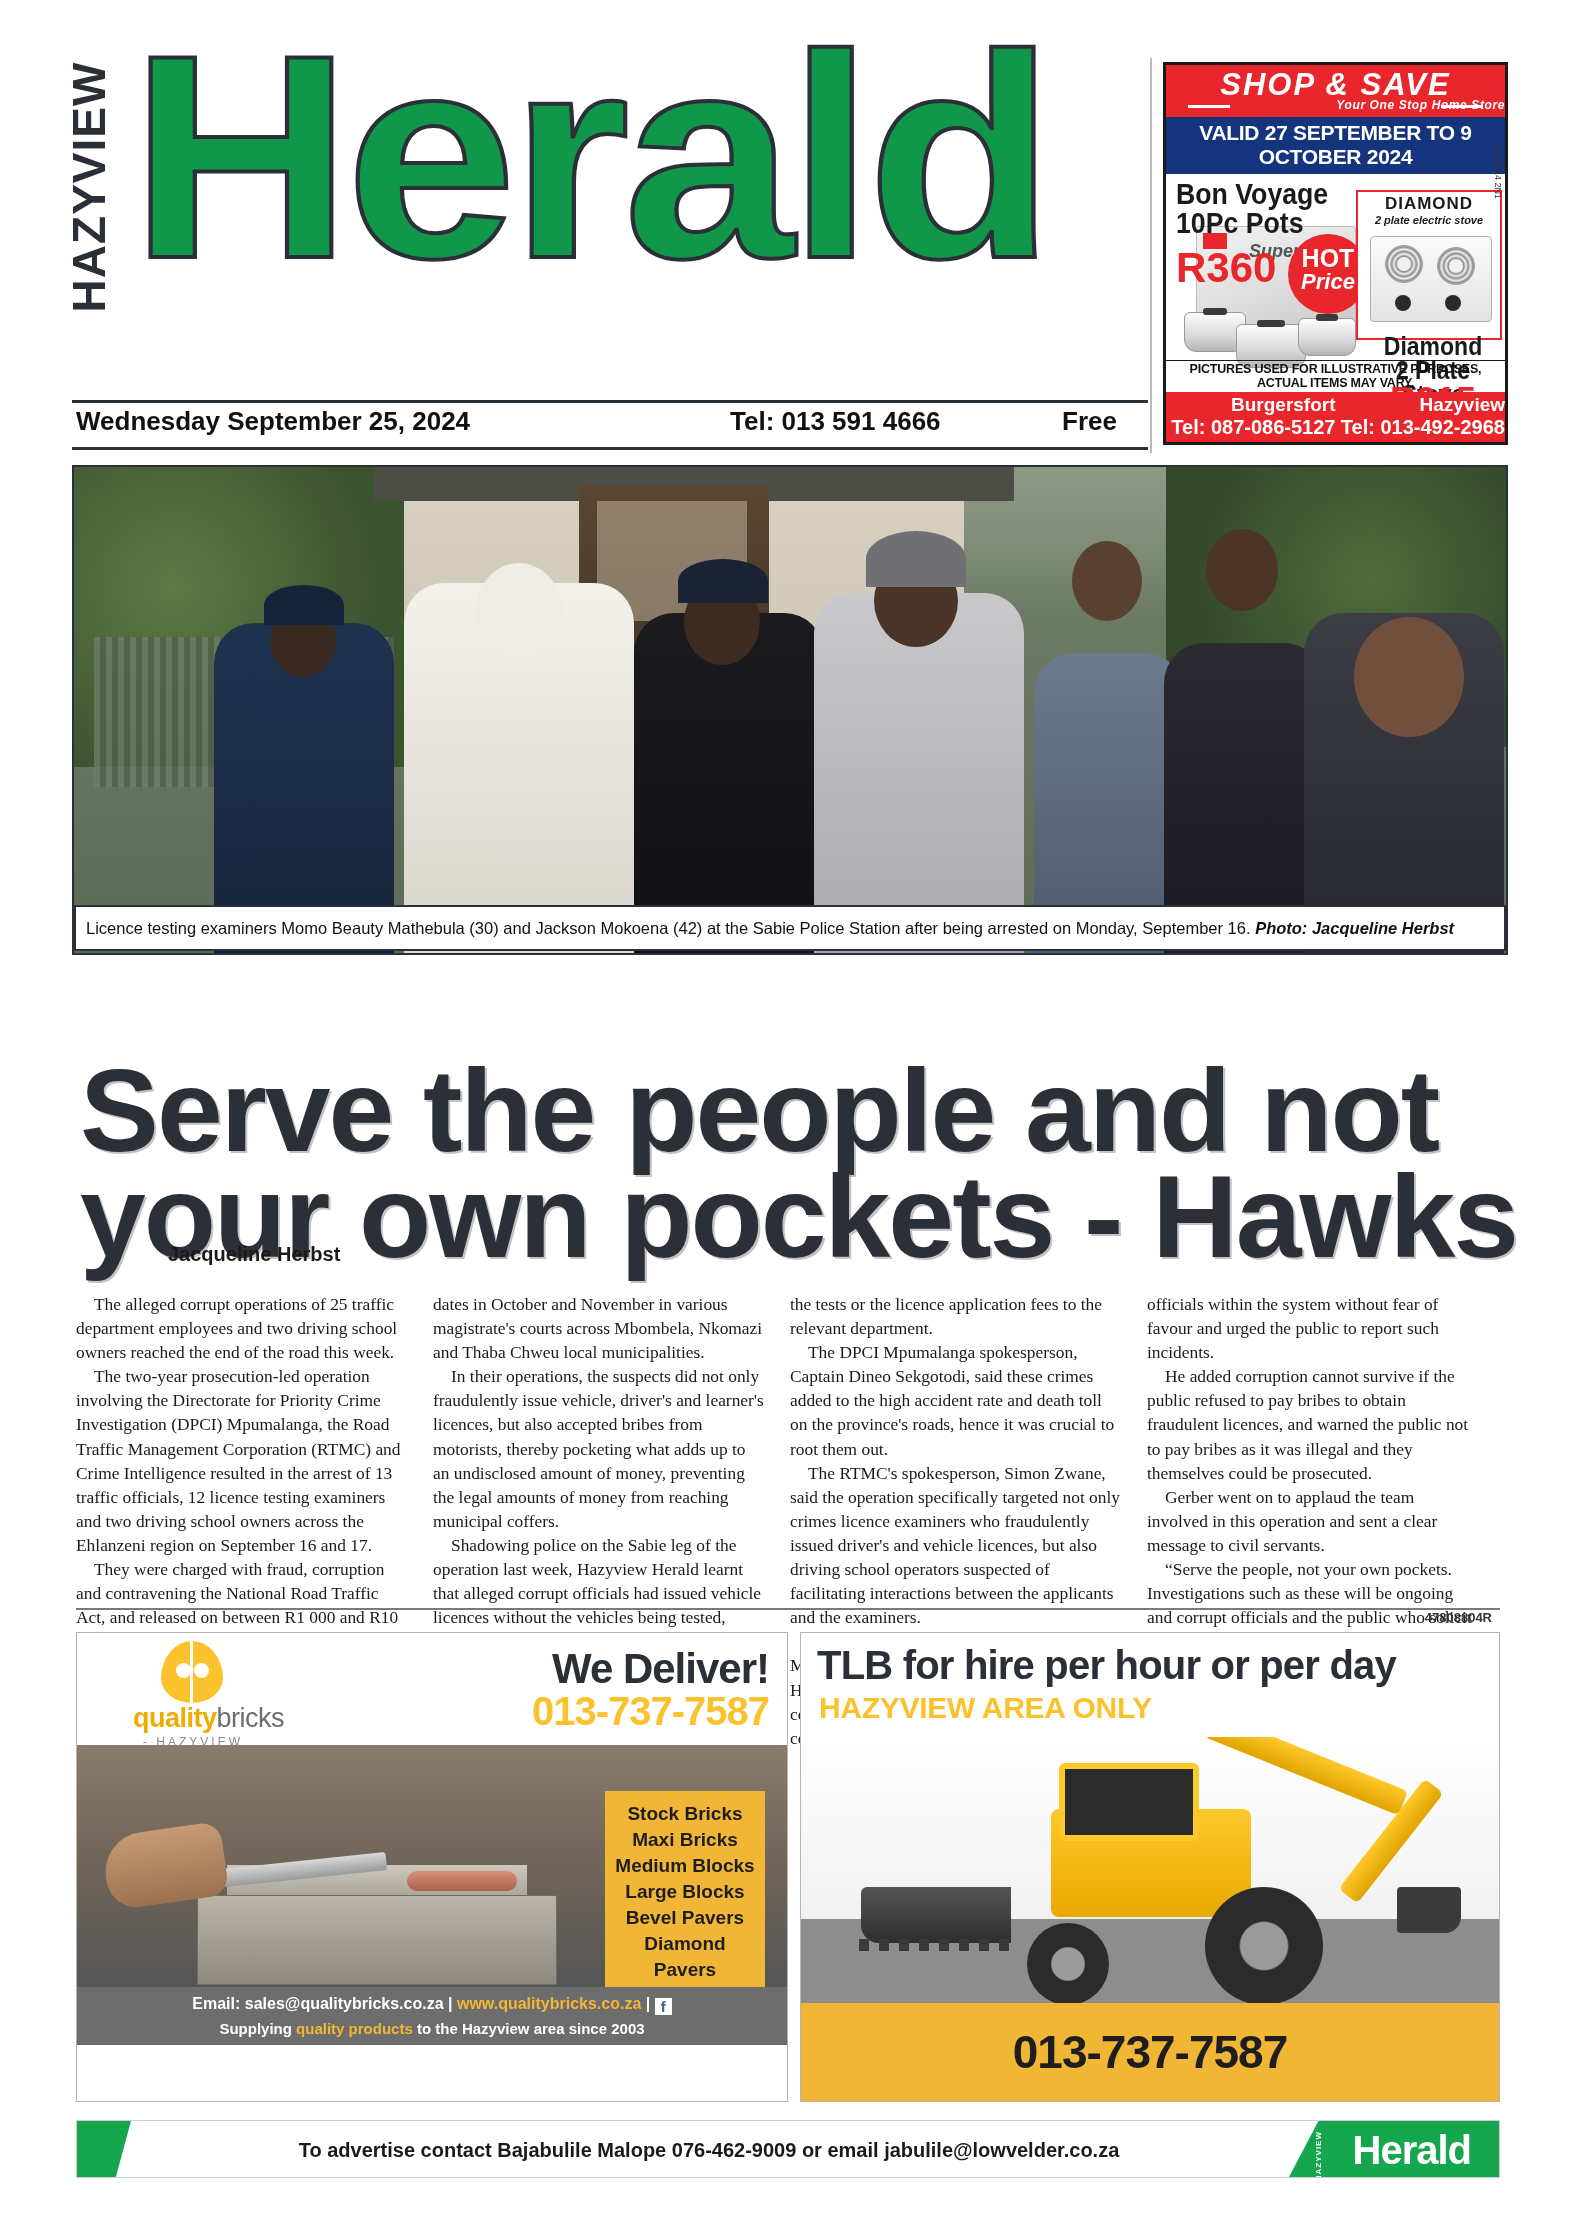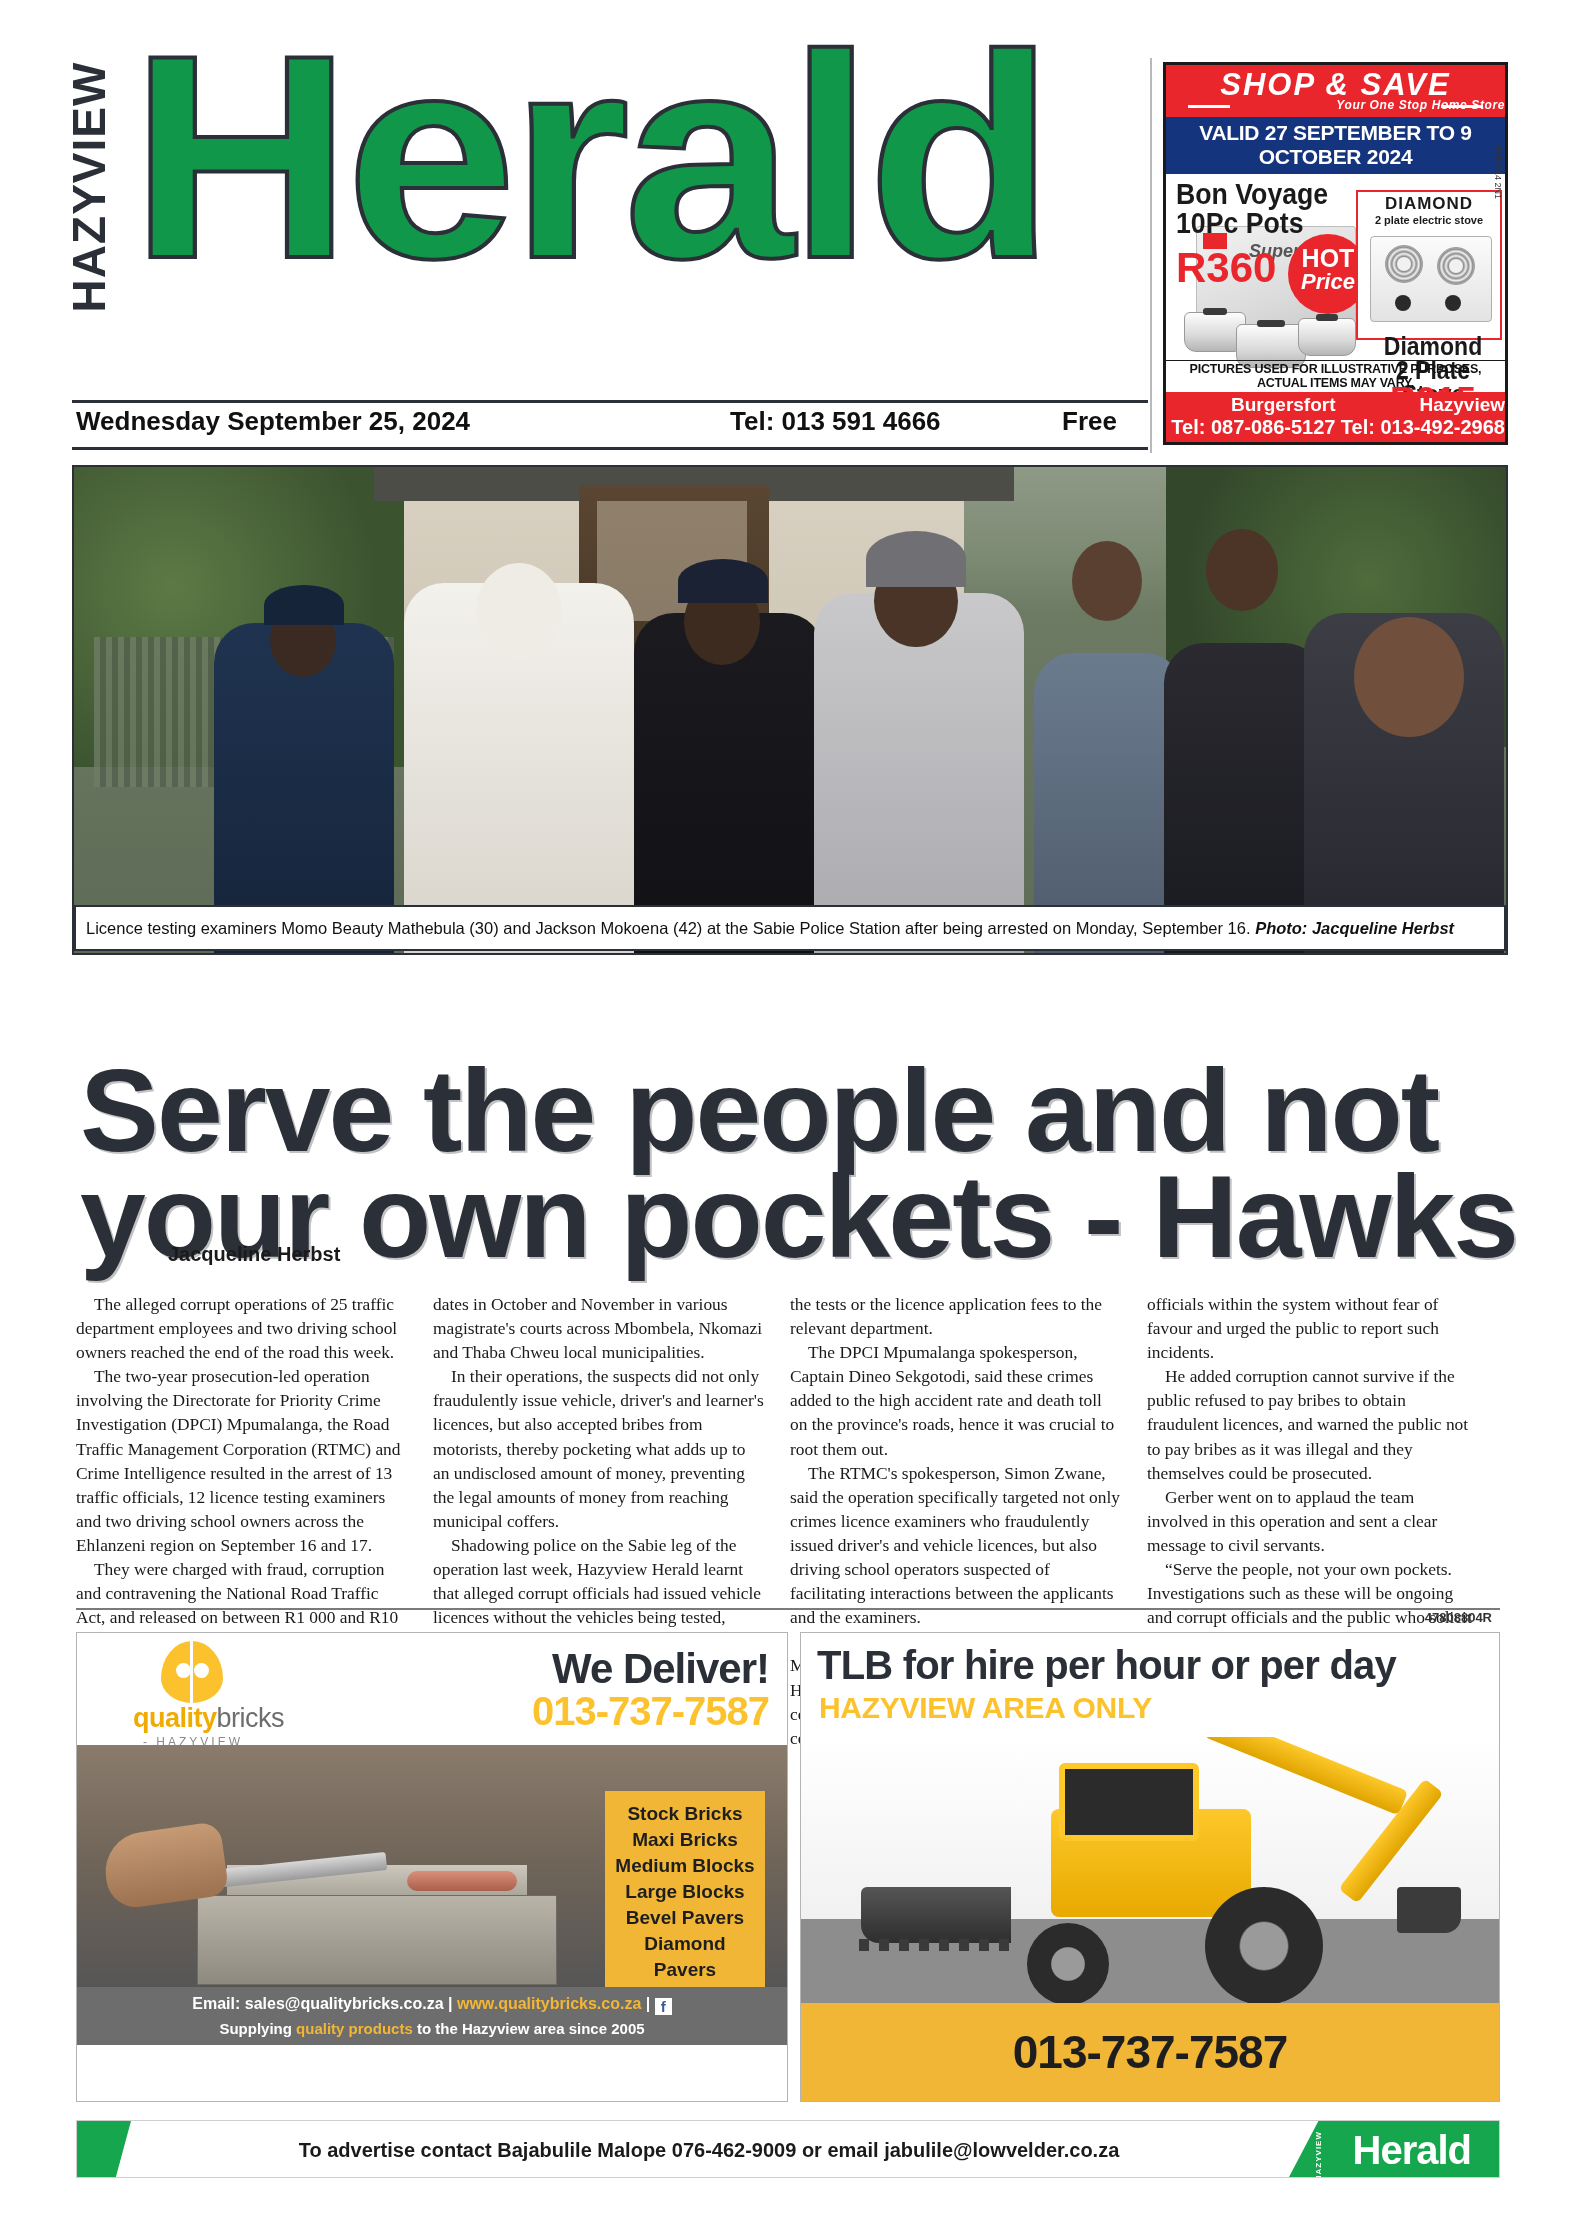--- a/index.html
+++ b/index.html
@@ -93,21 +93,21 @@
     position:absolute; border-radius:6px 6px 12px 12px;
     background:linear-gradient(180deg,#fdfdfd,#d9d9d9 60%,#b5b5b5);
     border:1px solid #9a9a9a;
   }
   .ss-pot::before { content:""; position:absolute; left:30%; top:-5px; width:40%; height:7px; background:#3a3a3a; border-radius:3px; }
   .ss-stovebox {
     position:absolute; left:190px; top:16px; width:146px; height:150px;
     background:#fff; border:2px solid #e8262c;
   }
   .ss-stove-title { color:#1a1a1a; font-weight:bold; font-size:17px; text-align:center; letter-spacing:1px; margin-top:2px; }
-  .ss-stove-sub { color:#1a1a1a; font-weight:bold; font-size:11px; text-align:center; }
+  .ss-stove-sub { color:#1a1a1a; font-weight:bold; font-size:11px; text-align:center; font-style:italic; }
   .ss-stove-unit {
     position:absolute; left:12px; top:44px; width:122px; height:86px;
     background:linear-gradient(180deg,#fbfbfb,#e3e3e3);
     border:1px solid #b0b0b0; border-radius:4px;
   }
   .ss-coil { position:absolute; width:38px; height:38px; border-radius:50%;
     background:radial-gradient(circle,#f1f1f1 25%,#8d8d8d 30%,#f1f1f1 40%,#8d8d8d 48%,#f1f1f1 58%,#8d8d8d 66%,#eee 80%);
     border:1px solid #9c9c9c; }
   .ss-knob { position:absolute; width:16px; height:16px; border-radius:50%; background:#2a2a2a; }
   .ss-stove-name {
@@ -467,21 +467,21 @@
           </div>
         <div class="qb-foot">
           <div class="l1">
             <span>Email: sales@qualitybricks.co.za</span>
             <span> | </span>
             <span class="y">www.qualitybricks.co.za</span>
             <span> | </span>
             <span class="fb-icon">f</span>
           </div>
           <div class="l2">
-            <span>Supplying </span><span class="y">quality products</span><span> to the Hazyview area since 2005</span>
+            <span>Supplying </span><span class="y">quality products</span><span> to the Hazyview area since 2003</span>
           </div>
         </div>
       </div>
     </div>
 
     <div class="tlb">
       <div class="tlb-t1">TLB for hire per hour or per day</div>
       <div class="tlb-t2">HAZYVIEW AREA ONLY</div>
       <div class="tlb-photo">
         <div class="tlb-ground"></div>

